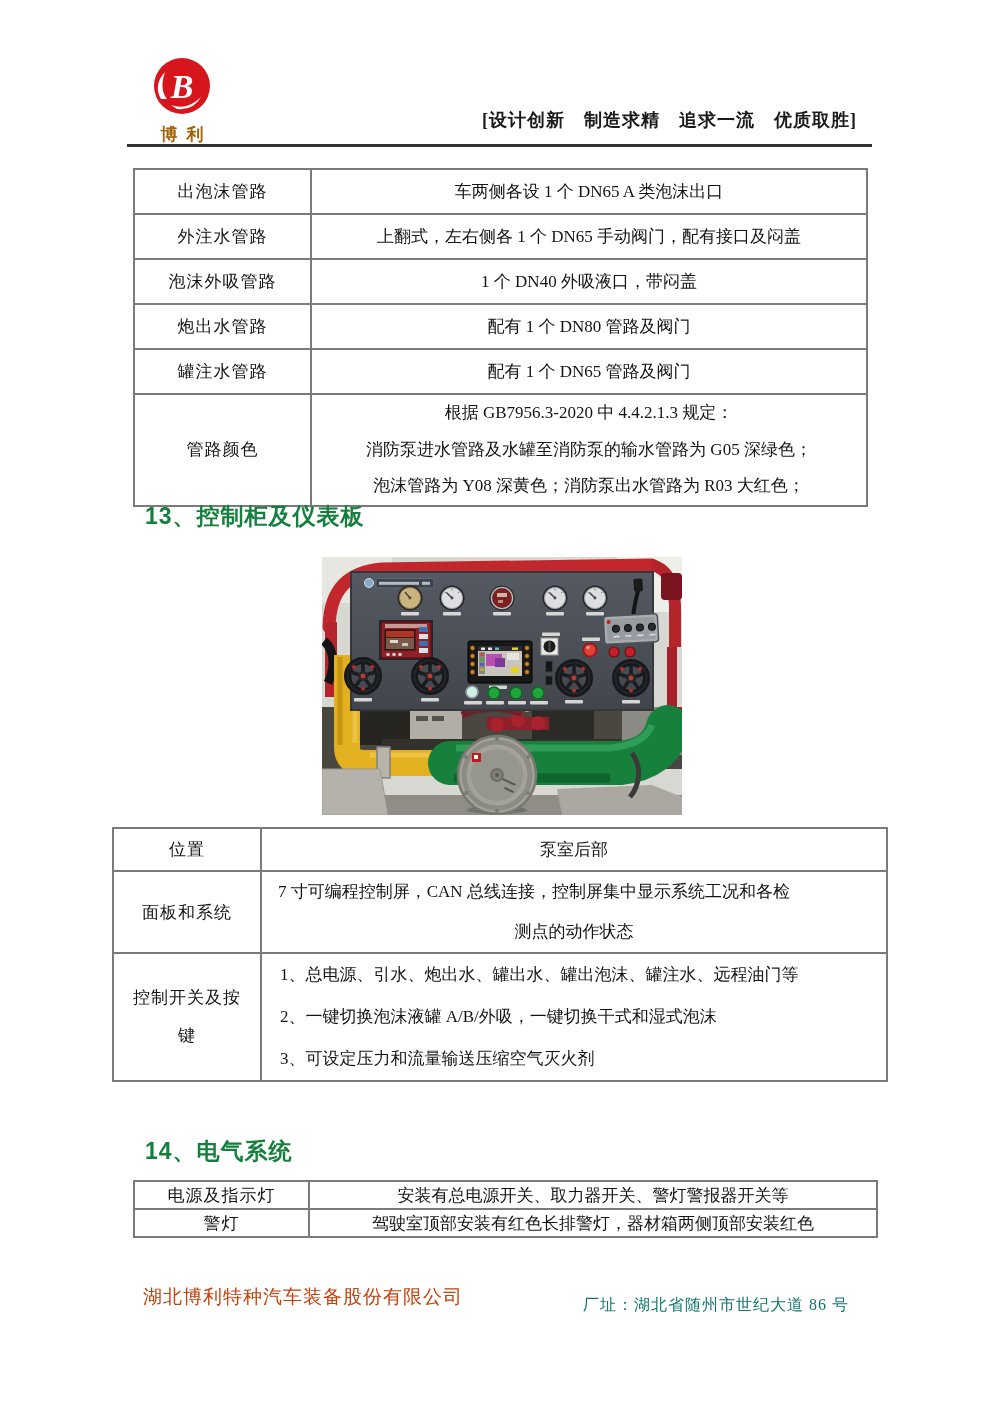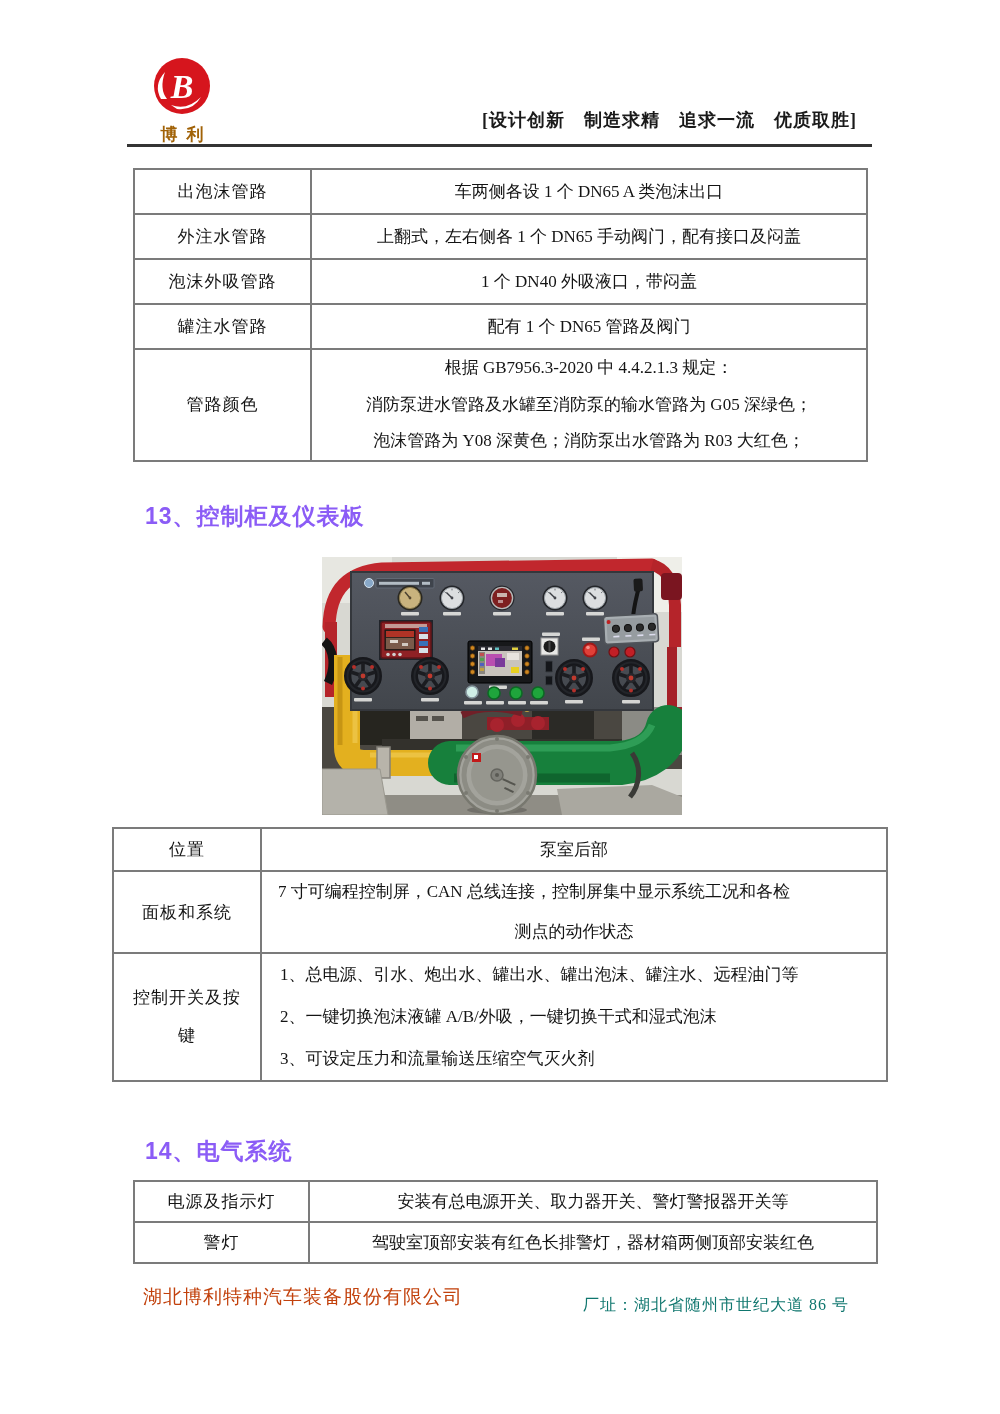--- a/index.html
+++ b/index.html
@@ -24,23 +24,23 @@
   .t1{left:133px;top:152px;width:735px;margin-top:16px;}
   .t1 tr.r{height:45px;} .t1 tr.rb{height:110px;}
   .t1 .ml div{line-height:36.5px;}
   .t2{left:112px;top:827px;width:776px;}
   .t2 tr.ra{height:43px;} .t2 tr.rb{height:81px;} .t2 tr.rc{height:126px;}
   .t2 .two div{line-height:40px;}
   .t2 .two div:first-child{text-align:left;padding-left:10px;}
   .t2 .three div{line-height:42px;text-align:left;padding-left:12px;}
   .t2 .lab2 div{line-height:38px;}
   .t3{left:133px;top:1180px;width:745px;}
-  .t3 tr{height:41px;}
+  .t3 tr{height:28px;}
   
-  .sec-title{position:absolute;left:145px;font-size:23px;font-weight:bold;color:#8b5cf6;
+  .sec-title{position:absolute;left:145px;font-size:23px;font-weight:bold;color:#15803d;
     font-family:"Liberation Sans","DejaVu Sans",sans-serif;letter-spacing:1px;}
   .sec13{top:501px;} .sec14{top:1136px;}
   
   .photo{position:absolute;left:322px;top:557px;width:360px;height:258px;}
   
   .footer-company{position:absolute;left:143px;top:1284px;font-size:19px;color:#c2410c;letter-spacing:1px;}
   .footer-address{position:absolute;left:583px;top:1295px;font-size:16px;color:#0f766e;letter-spacing:1px;}
 </style>
 </head>
 <body>
@@ -67,20 +67,24 @@
     <td class="lab">出泡沫管路</td>
     <td>车两侧各设 1 个 DN65 A 类泡沫出口</td>
   </tr>
   <tr class="r">
     <td class="lab">外注水管路</td>
     <td>上翻式，左右侧各 1 个 DN65 手动阀门，配有接口及闷盖</td>
   </tr>
   <tr class="r">
     <td class="lab">泡沫外吸管路</td>
     <td>1 个 DN40 外吸液口，带闷盖</td>
+  </tr>
+  <tr class="r">
+    <td class="lab">炮出水管路</td>
+    <td>配有 1 个 DN80 管路及阀门</td>
   </tr>
   <tr class="r">
     <td class="lab">罐注水管路</td>
     <td>配有 1 个 DN65 管路及阀门</td>
   </tr>
   <tr class="rb">
     <td class="lab">管路颜色</td>
     <td class="ml">
       <div>根据 GB7956.3-2020 中 4.4.2.1.3 规定：</div>
       <div>消防泵进水管路及水罐至消防泵的输水管路为 G05 深绿色；</div>

